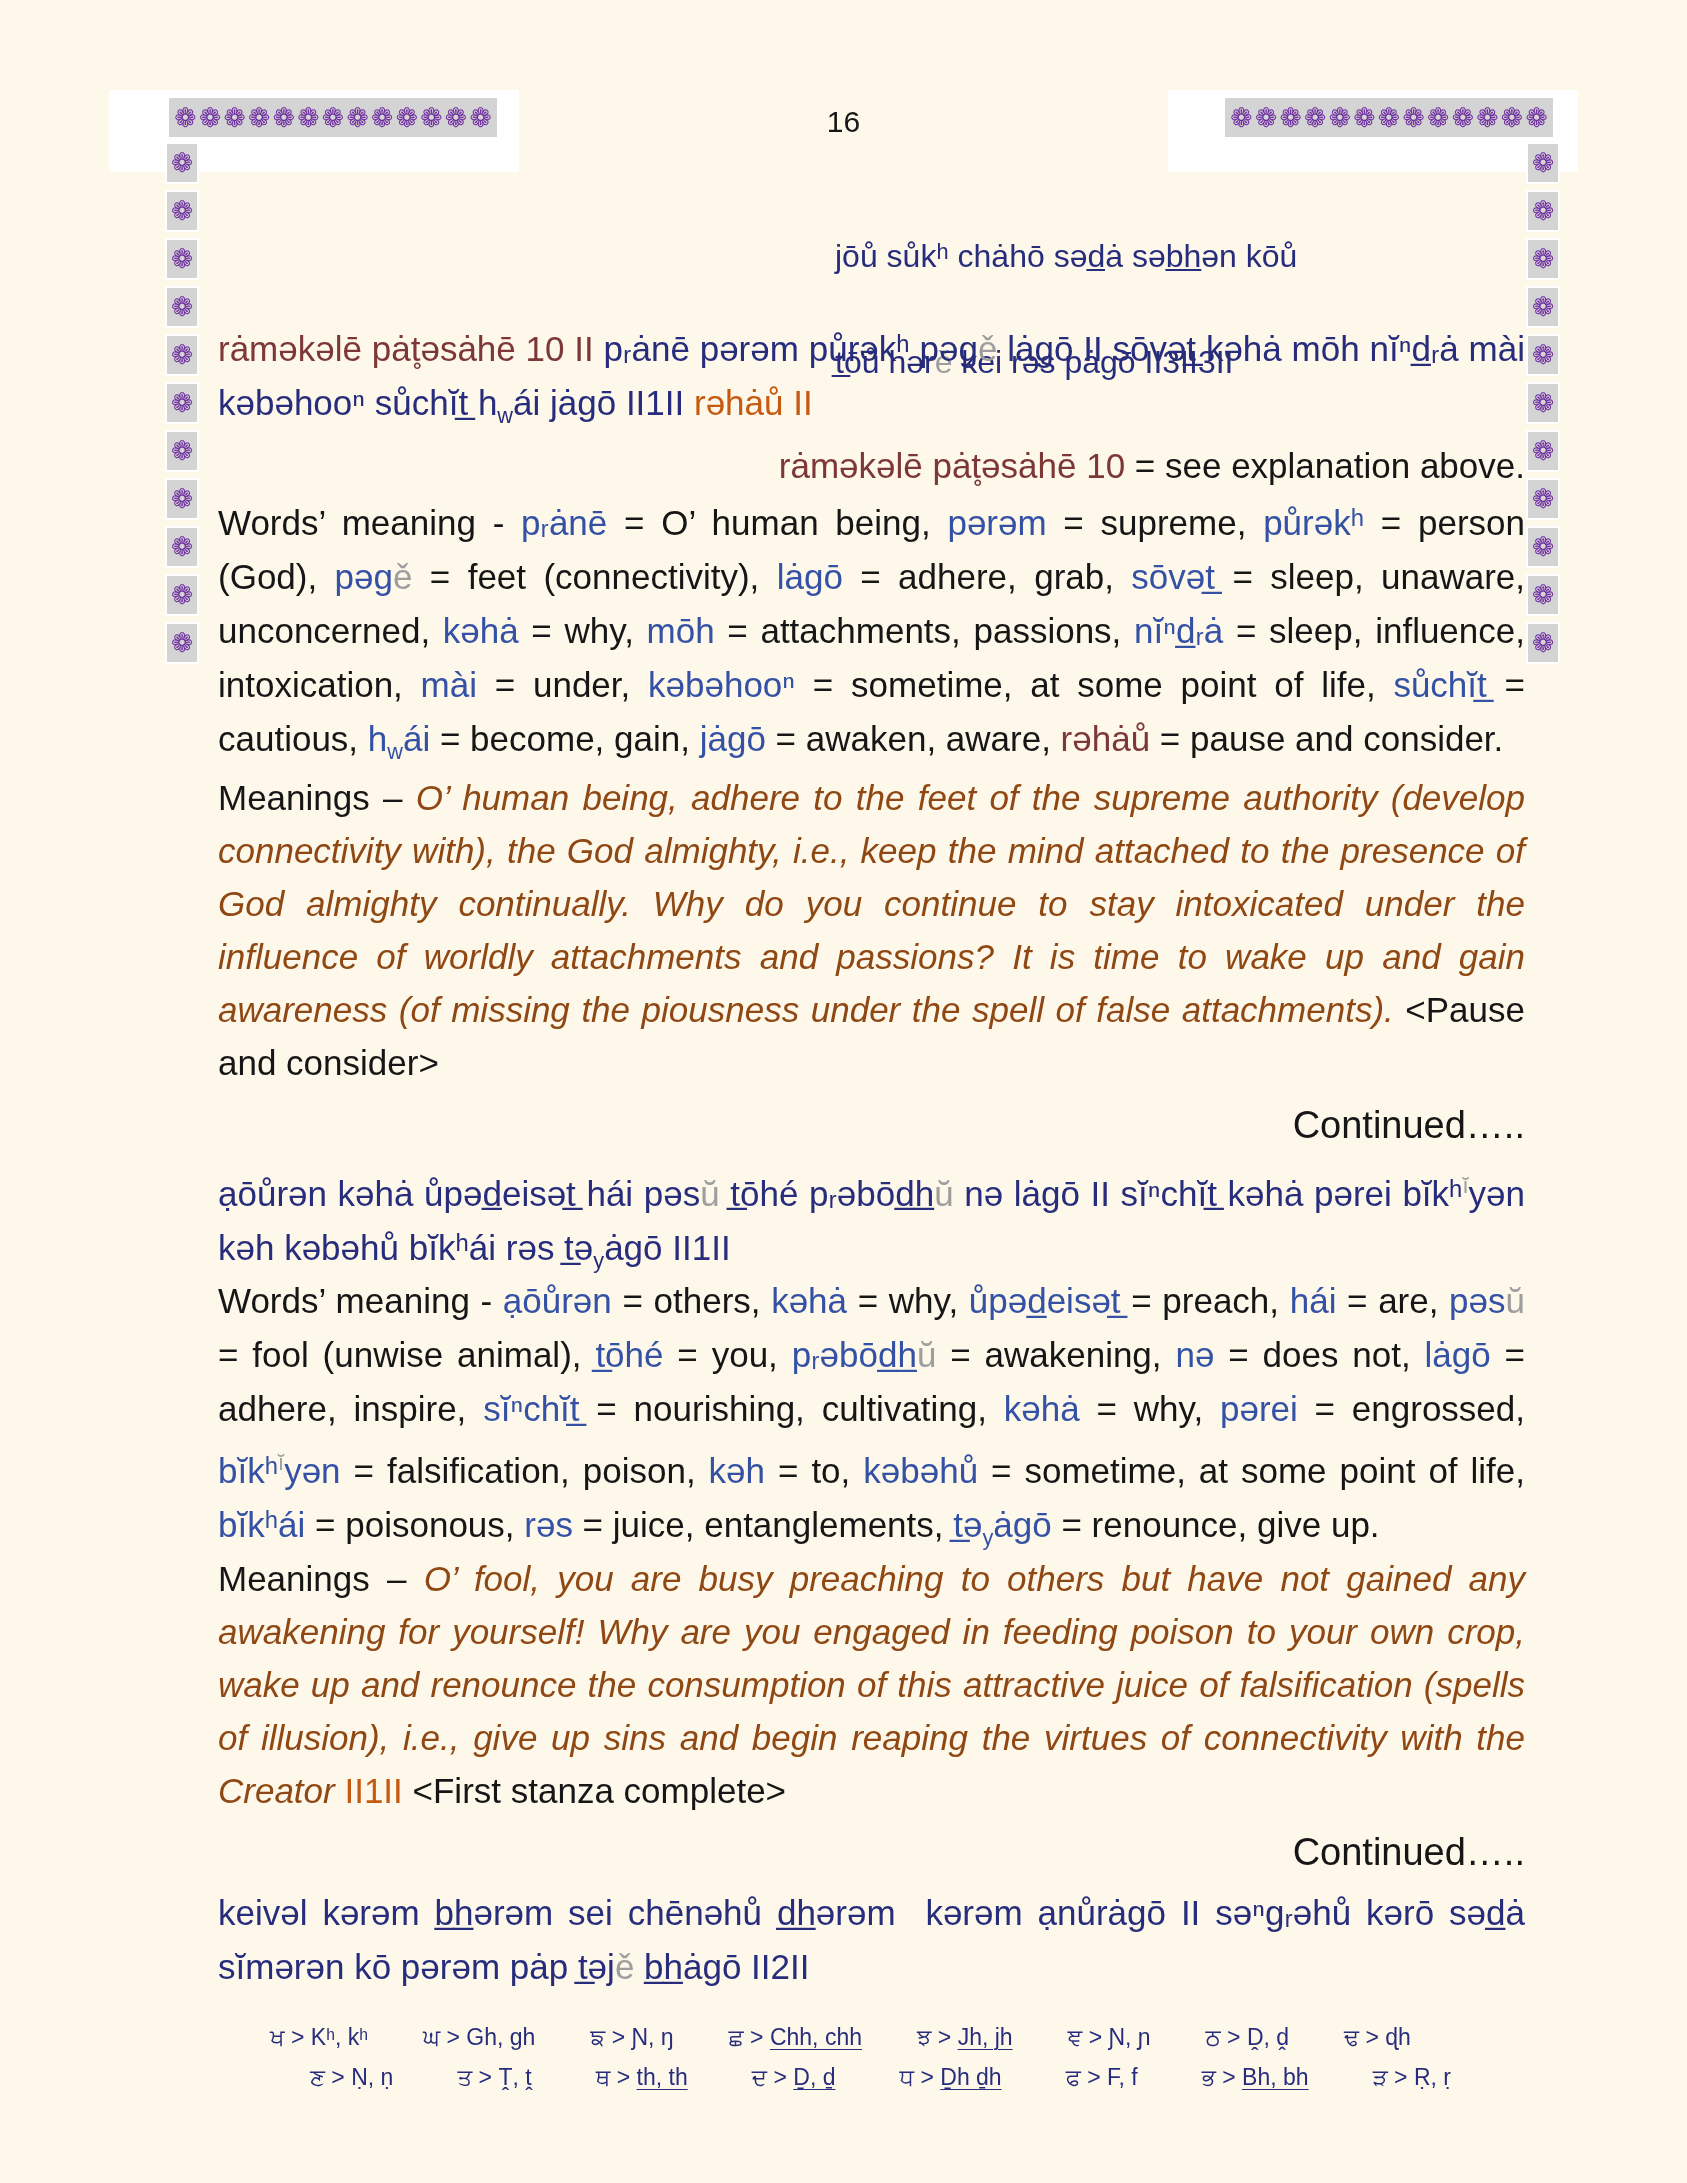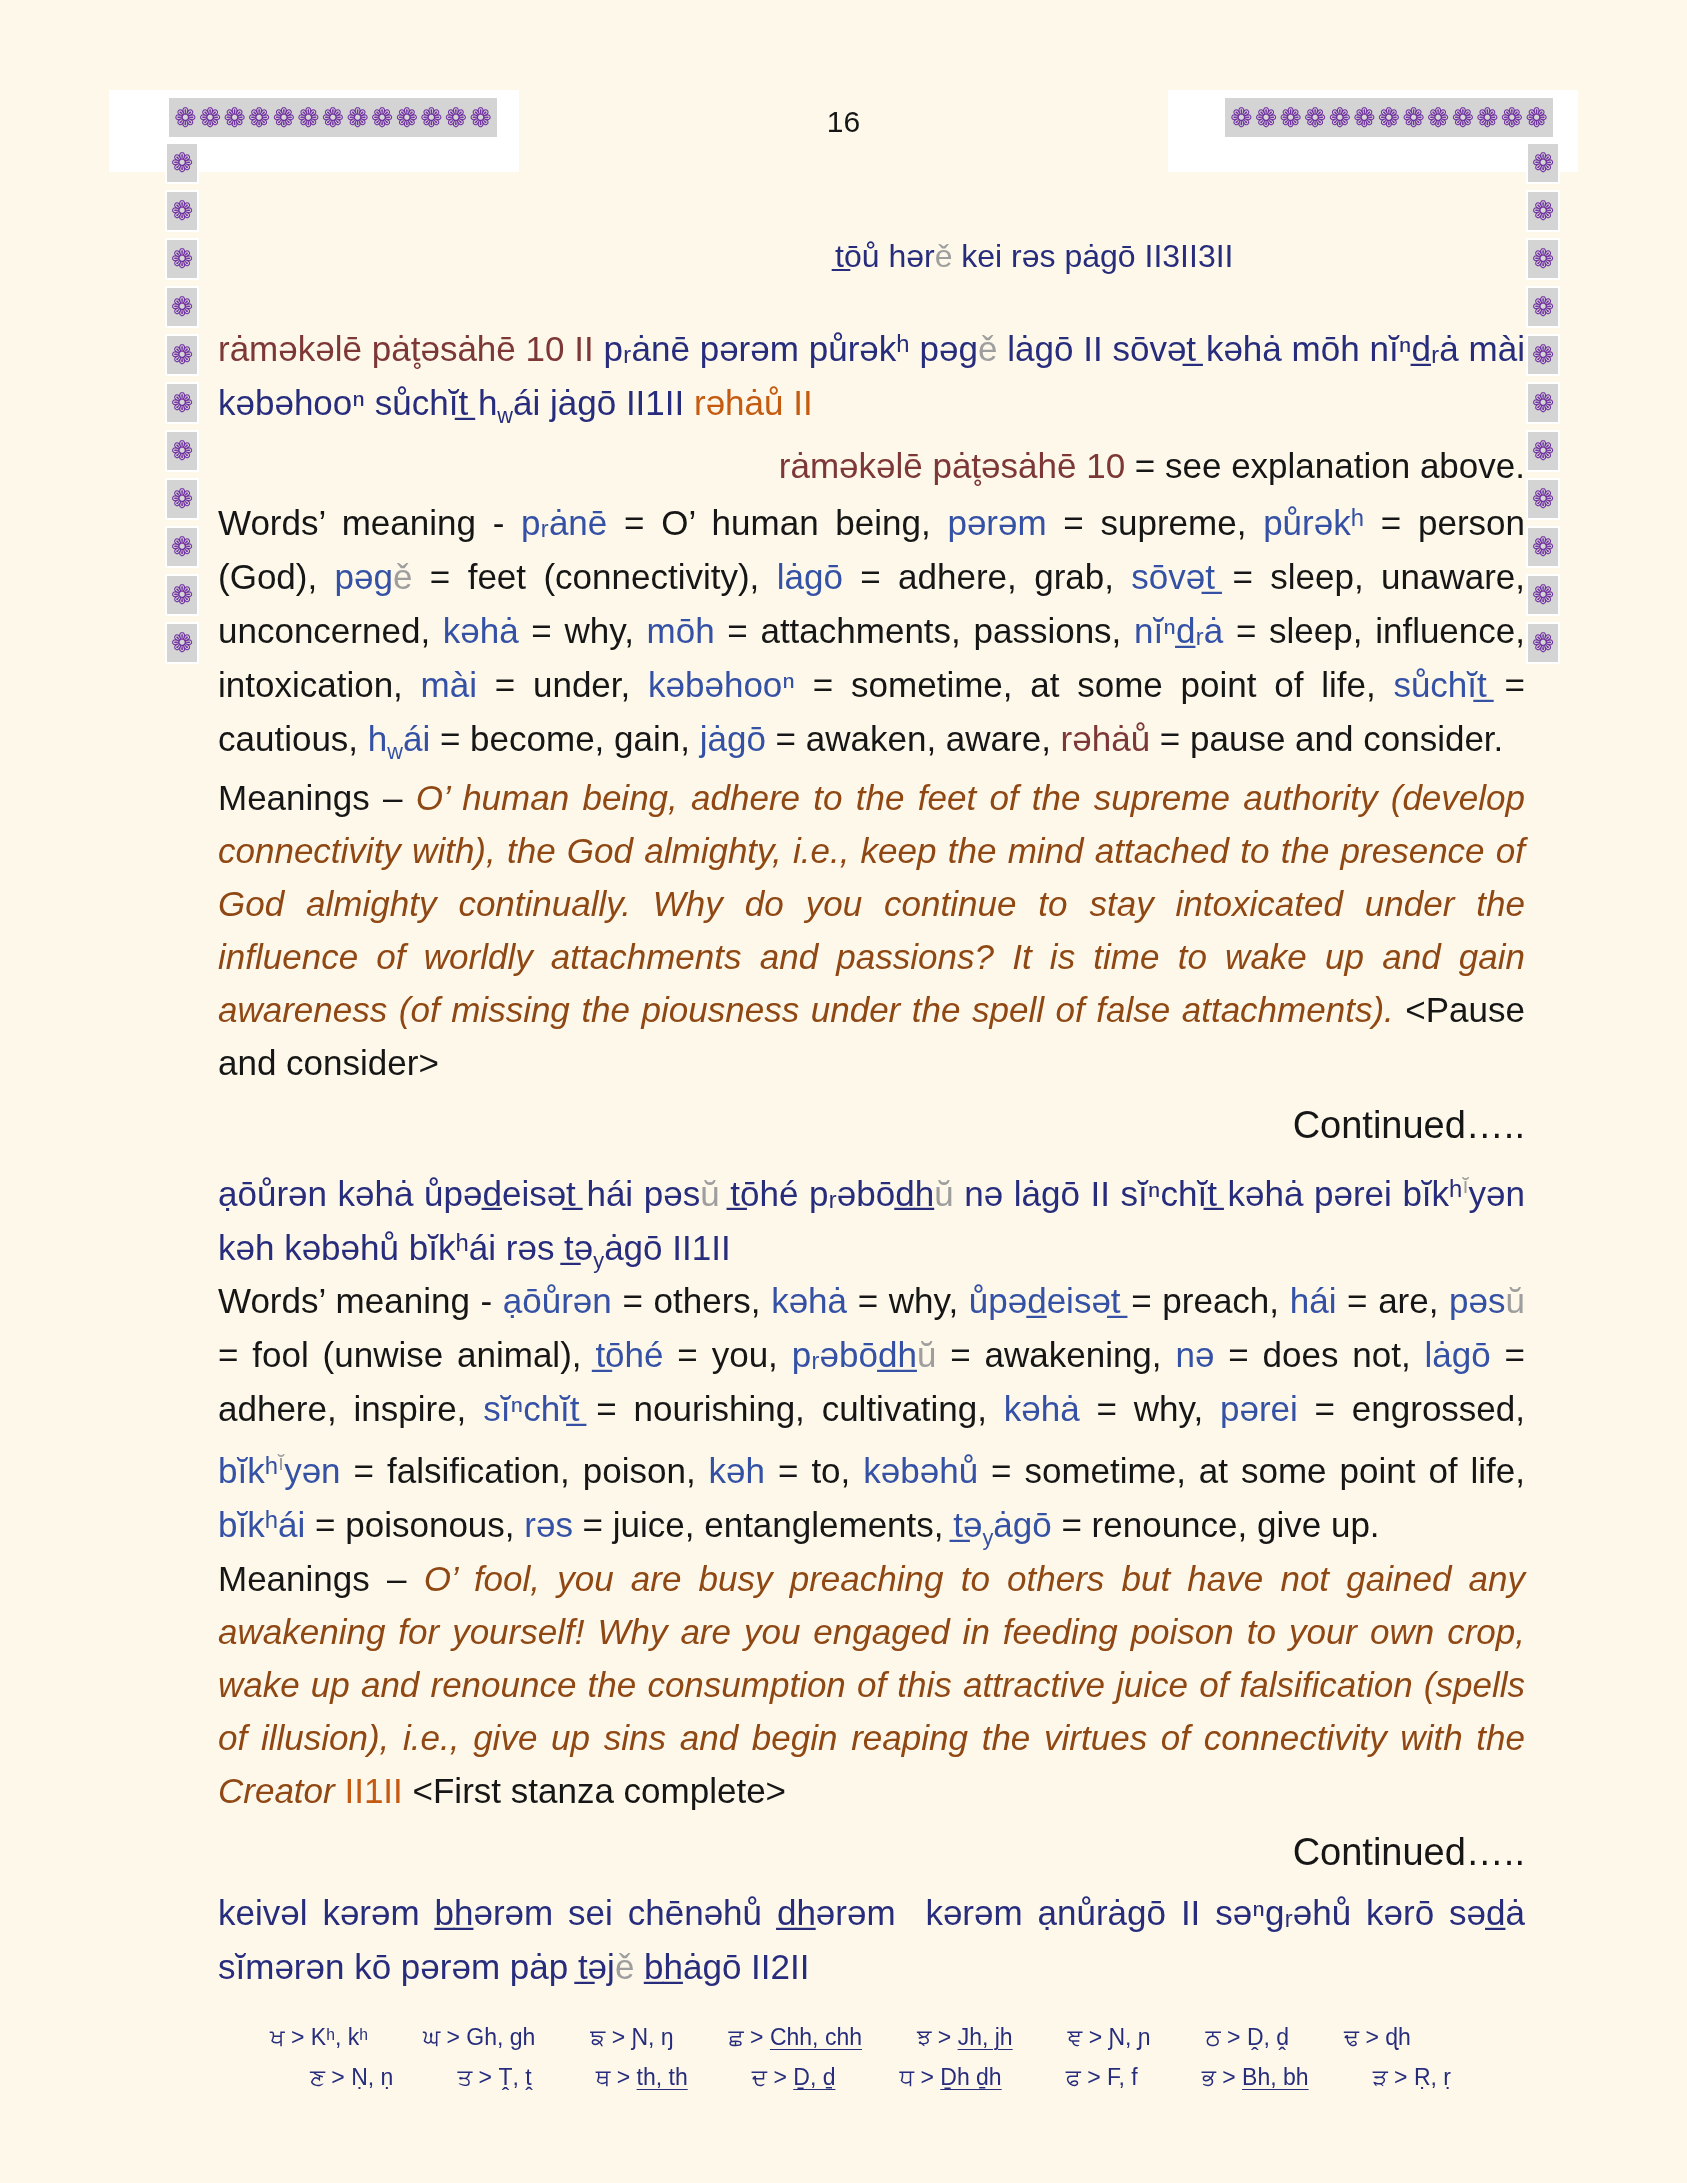--- a/index.html
+++ b/index.html
@@ -89,20 +89,21 @@
       <span class="vcell">❁</span>
       <span class="vcell">❁</span>
       <span class="vcell">❁</span>
       <span class="vcell">❁</span>
       <span class="vcell">❁</span>
       <span class="vcell">❁</span>
       <span class="vcell">❁</span>
     </div>
 
   <div class="gur" style="left:835px;top:177px;">
+    <div><span class="seg navy">jōů sůkʰ chȧhō səd̲ȧ səb̲h̲ən kōů</span></div>
     <div><span class="seg navy">t̲ōů hər</span><span class="seg gray">ě</span><span class="seg navy"> kei rəs pȧgō II3II3II</span></div>
   </div>
 
   <p class="tb" style="top:322px;"><span class="seg maroon">rȧməkəlē pȧt̥əsȧhē 10 II </span><span class="seg navy">pᵣȧnē pərəm půrəkʰ pəg</span><span class="seg gray">ě</span><span class="seg navy"> lȧgō II sōvət̲ kəhȧ mōh nĭⁿd̲ᵣȧ mài kəbəhooⁿ sůchĭt̲ h</span><span class="seg navy sub">w</span><span class="seg navy">ái jȧgō II1II </span><span class="seg orange">rəhȧů II</span></p>
 
   <p class="tb single" style="top:439px;"><span class="seg maroon">rȧməkəlē pȧt̥əsȧhē 10</span><span class="seg black"> = see explanation above.</span></p>
 
   <p class="tb" style="top:496px;"><span class="seg black u">Words’ meaning</span><span class="seg black"> - </span><span class="seg term">pᵣȧnē</span><span class="seg black"> = O’ human being, </span><span class="seg term">pərəm</span><span class="seg black"> = supreme, </span><span class="seg term">půrəkʰ</span><span class="seg black"> = person (God), </span><span class="seg term">pəg</span><span class="seg gray">ě</span><span class="seg black"> = feet (connectivity), </span><span class="seg term">lȧgō</span><span class="seg black"> = adhere, grab, </span><span class="seg term">sōvət̲</span><span class="seg black"> = sleep, unaware, unconcerned, </span><span class="seg term">kəhȧ</span><span class="seg black"> = why, </span><span class="seg term">mōh</span><span class="seg black"> = attachments, passions, </span><span class="seg term">nĭⁿd̲ᵣȧ</span><span class="seg black"> = sleep, influence, intoxication, </span><span class="seg term">mài</span><span class="seg black"> = under, </span><span class="seg term">kəbəhooⁿ</span><span class="seg black"> = sometime, at some point of life, </span><span class="seg term">sůchĭt̲</span><span class="seg black"> = cautious, </span><span class="seg term">h</span><span class="seg term sub">w</span><span class="seg term">ái</span><span class="seg black"> = become, gain, </span><span class="seg term">jȧgō</span><span class="seg black"> = awaken, aware, </span><span class="seg maroon">rəhȧů</span><span class="seg black"> = pause and consider.</span></p>
 
   <p class="tb lh80" style="top:771px;"><span class="seg black u">Meanings</span><span class="seg black"> – </span><span class="seg brown i">O’ human being, adhere to the feet of the supreme authority (develop connectivity with), the God almighty, i.e., keep the mind attached to the presence of God almighty continually. Why do you continue to stay intoxicated under the influence of worldly attachments and passions? It is time to wake up and gain awareness (of missing the piousness under the spell of false attachments).</span><span class="seg black"> &lt;Pause and consider&gt;</span></p>

